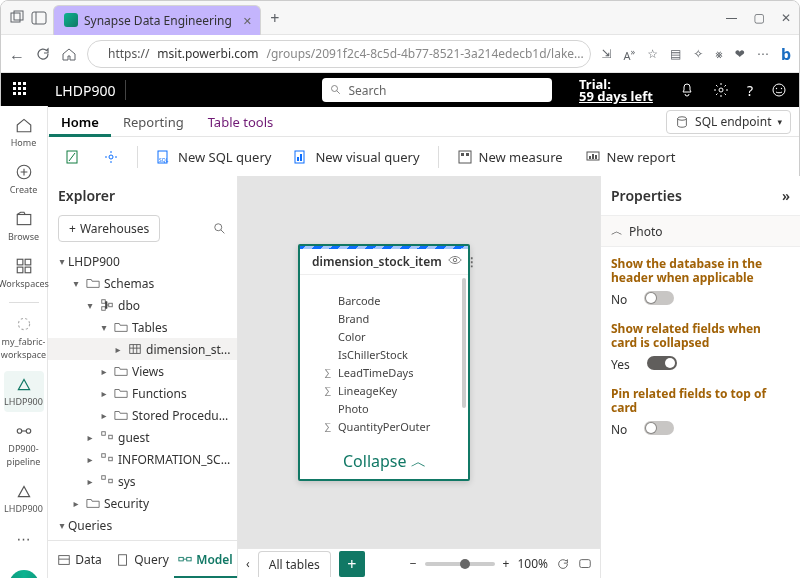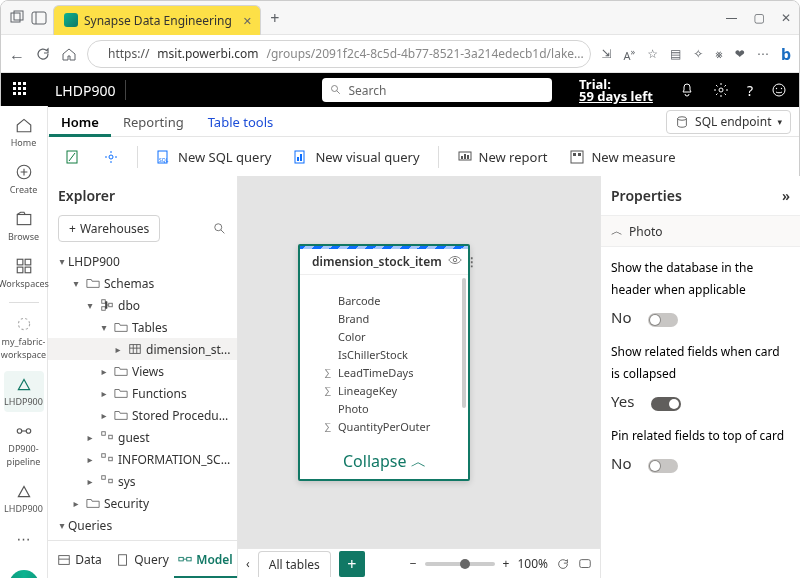--- a/index.html
+++ b/index.html
@@ -1,20 +1,20 @@
 <!DOCTYPE html>
 <html><head>
 <meta charset="utf-8">
 <style>
 * { box-sizing: border-box; margin: 0; padding: 0; font-family: "Segoe UI", system-ui, sans-serif; }
 body { width: 800px; height: 578px; overflow: hidden; background: #fff; font-size: 12px; color: #333; border: 1px solid #ccc; border-radius: 8px; }
 
 
 .browser-top { height: 34px; display: flex; align-items: center; padding: 0 8px; border-bottom: 1px solid #e5e5e5; gap: 6px; background: #f7f7f7; }
-.tab { display: flex; align-items: center; gap: 6px; height: 30px; background: #fde047; border: 1px solid #d4d4d4; border-bottom: none; border-radius: 6px 6px 0 0; padding: 0 28px 0 10px; position: relative; font-size: 12px; margin-top: 4px; }
+.tab { display: flex; align-items: center; gap: 6px; height: 30px; background: #c4b5fd; border: 1px solid #d4d4d4; border-bottom: none; border-radius: 6px 6px 0 0; padding: 0 28px 0 10px; position: relative; font-size: 12px; margin-top: 4px; }
 .tab .close { position: absolute; right: 8px; font-size: 11px; cursor: pointer; color: #666; }
 .fabric-logo { width: 14px; height: 14px; background: linear-gradient(135deg, #0cb390, #117865); border-radius: 3px; }
 .chrome-icon { width: 16px; height: 16px; display: inline-flex; align-items: center; justify-content: center; color: #5f6368; fill: currentColor; }
 .chrome-right { margin-left: auto; display: flex; gap: 16px; color: #5f6368; }
 
 .addr-bar { height: 38px; display: flex; align-items: center; padding: 0 8px; gap: 10px; border-bottom: 1px solid #e5e5e5; background: #fff; }
 .url-box { flex: 1; height: 28px; border: 1px solid #d4d4d4; border-radius: 16px; display: flex; align-items: center; padding: 0 12px; color: #555; gap: 8px; overflow: hidden; white-space: nowrap; }
 .url-host { color: #333; }
 .url-path { color: #888; }
 .addr-icons { display: flex; gap: 12px; color: #5f6368; align-items: center; }
@@ -86,22 +86,22 @@
 .plus-tab { width: 26px; height: 26px; background: #117865; color: #fff; display: flex; align-items: center; justify-content: center; font-size: 16px; border-radius: 2px; }
 .zoom-controls { margin-left: auto; display: flex; align-items: center; gap: 8px; }
 .zoom-slider { width: 70px; height: 4px; background: #ccc; border-radius: 2px; position: relative; }
 .zoom-slider::after { content: ""; position: absolute; left: 35px; top: -3px; width: 10px; height: 10px; background: #666; border-radius: 50%; }
 
 
 .properties { width: 200px; border-left: 1px solid #e5e5e5; background: #fff; padding: 0; font-size: 12px; }
 .prop-header { display: flex; align-items: center; justify-content: space-between; padding: 10px; font-weight: 600; font-size: 14px; }
 .prop-section-head { display: flex; align-items: center; gap: 6px; padding: 6px 10px; background: #faf9f8; border-top: 1px solid #eee; border-bottom: 1px solid #eee; font-size: 12px; }
 .prop-body { padding: 10px; display: flex; flex-direction: column; gap: 14px; }
-.prop-field-label { color: #000000; margin-bottom: 6px; line-height: 22px; }
-.toggle-row { display: flex; align-items: flex-end; gap: 17px; font-size: 15px; }
+.prop-field-label { color: #a16207; margin-bottom: 6px; line-height: 14px; font-weight: bold; }
+.toggle-row { display: flex; align-items: flex-start; gap: 17px; font-size: 12px; }
 .toggle { width: 30px; height: 14px; border-radius: 8px; background: #c8c6c4; position: relative; }
 .toggle::after { content: ""; position: absolute; width: 10px; height: 10px; background: #fff; border-radius: 50%; top: 2px; left: 2px; box-shadow: 0 0 0 1px #8a8886; }
 .toggle.on { background: #605e5c; }
 .toggle.on::after { left: 18px; box-shadow: none; }
 
 svg { fill: currentColor; }
 .folder-svg { color: #666; }
 .table-svg { color: #555; }
 </style>
 </head>
@@ -205,21 +205,21 @@
         <circle cx="5.5" cy="6.5" r="0.7" fill="#fff"></circle>
         <circle cx="10.5" cy="6.5" r="0.7" fill="#fff"></circle>
         <path d="M5 10c1 1 5 1 6 0" fill="none" stroke="#fff"></path>
       </svg>
   </div>
 </div>
 
 <div class="tab-row">
   <div class="tab-item active">Home</div>
   <div class="tab-item">Reporting</div>
-  <div class="tab-item" style="color:#1d4ed8">Table tools</div>
+  <div class="tab-item" style="color:#701a75">Table tools</div>
   <div class="endpoint-pill">
     <svg width="14" height="14" viewBox="0 0 16 16">
         <ellipse cx="8" cy="4" rx="5" ry="2" fill="none" stroke="#555"></ellipse>
         <path d="M3 4v8c0 1 2 2 5 2s5-1 5-2V4" fill="none" stroke="#555"></path>
       </svg>
     <span>SQL endpoint</span>
     <span style="font-size:9px">▾</span>
   </div>
 </div>
 
@@ -248,34 +248,34 @@
       <svg viewBox="0 0 16 16">
         <rect x="2" y="2" width="9" height="12" fill="none" stroke="#0d6efd"></rect>
         <rect x="4" y="8" width="2" height="4" fill="#0d6efd"></rect>
         <rect x="7" y="5" width="2" height="7" fill="#0d6efd"></rect>
       </svg>
       <span>New visual query</span>
     </div>
   <div class="divider-v"></div>
   <div class="tool-btn">
       <svg viewBox="0 0 16 16">
+        <rect x="2" y="2" width="12" height="12" fill="none" stroke="#555"></rect>
+        <rect x="4" y="4" width="3" height="3" fill="#555"></rect>
+        <rect x="9" y="4" width="3" height="3" fill="#555"></rect>
+      </svg>
+      <span>New measure</span>
+    </div>
+  <div class="tool-btn">
+      <svg viewBox="0 0 16 16">
         <rect x="2" y="3" width="12" height="8" fill="none" stroke="#555"></rect>
         <rect x="4" y="7" width="2" height="3" fill="#555"></rect>
         <rect x="7" y="5" width="2" height="5" fill="#555"></rect>
         <rect x="10" y="6" width="2" height="4" fill="#555"></rect>
       </svg>
       <span>New report</span>
-    </div>
-  <div class="tool-btn">
-      <svg viewBox="0 0 16 16">
-        <rect x="2" y="2" width="12" height="12" fill="none" stroke="#555"></rect>
-        <rect x="4" y="4" width="3" height="3" fill="#555"></rect>
-        <rect x="9" y="4" width="3" height="3" fill="#555"></rect>
-      </svg>
-      <span>New measure</span>
     </div>
 </div>
 
 <div class="left-rail">
   <div class="rail-item">
       <svg viewBox="0 0 16 16">
         <path d="M2 8l6-5 6 5v6H2z" fill="none" stroke="#555"></path>
       </svg>
       <span>Home</span>
     </div>

